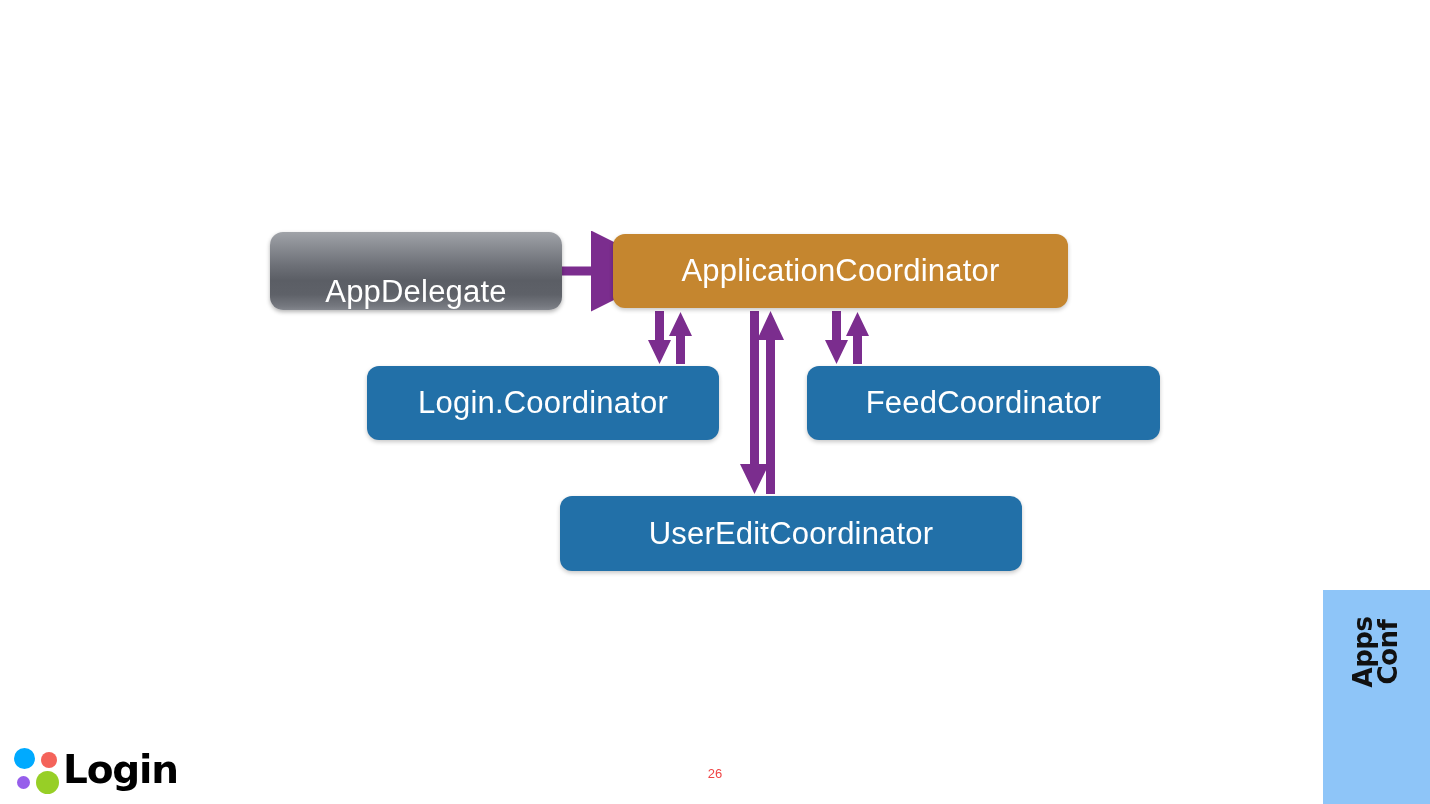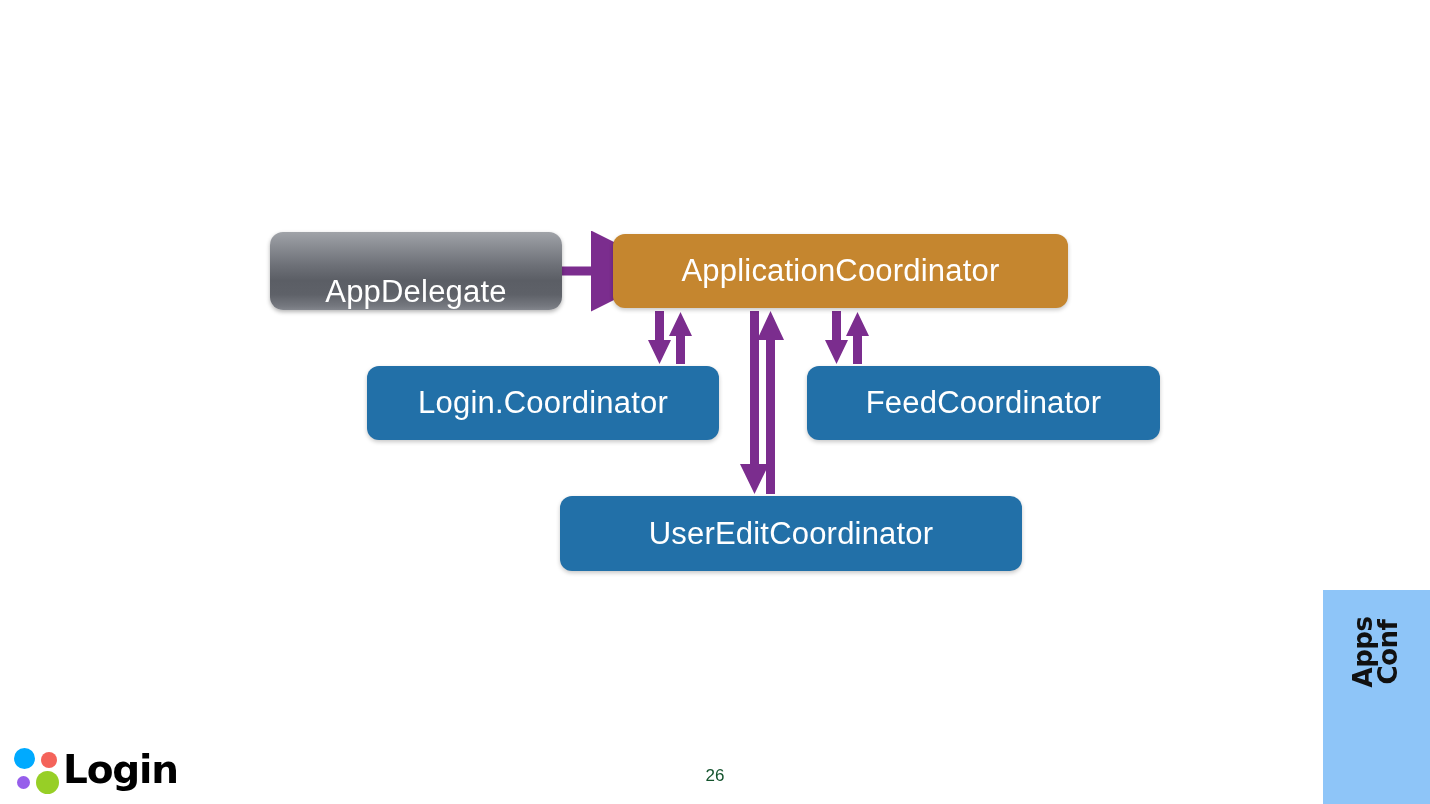--- a/index.html
+++ b/index.html
@@ -94,22 +94,22 @@
     pointer-events: none;
   }
 
   
   .page-number {
     position: absolute;
     left: 0;
     top: 766px;
     width: 1430px;
     text-align: center;
-    font-size: 17px;
-    color: #14532d;
+    font-size: 13px;
+    color: #ef4444;
     font-family: "Liberation Sans", sans-serif;
   }
 
   
   .avito-logo {
     position: absolute;
     left: 14px;
     top: 747px;
     width: 160px;
     height: 45px;

